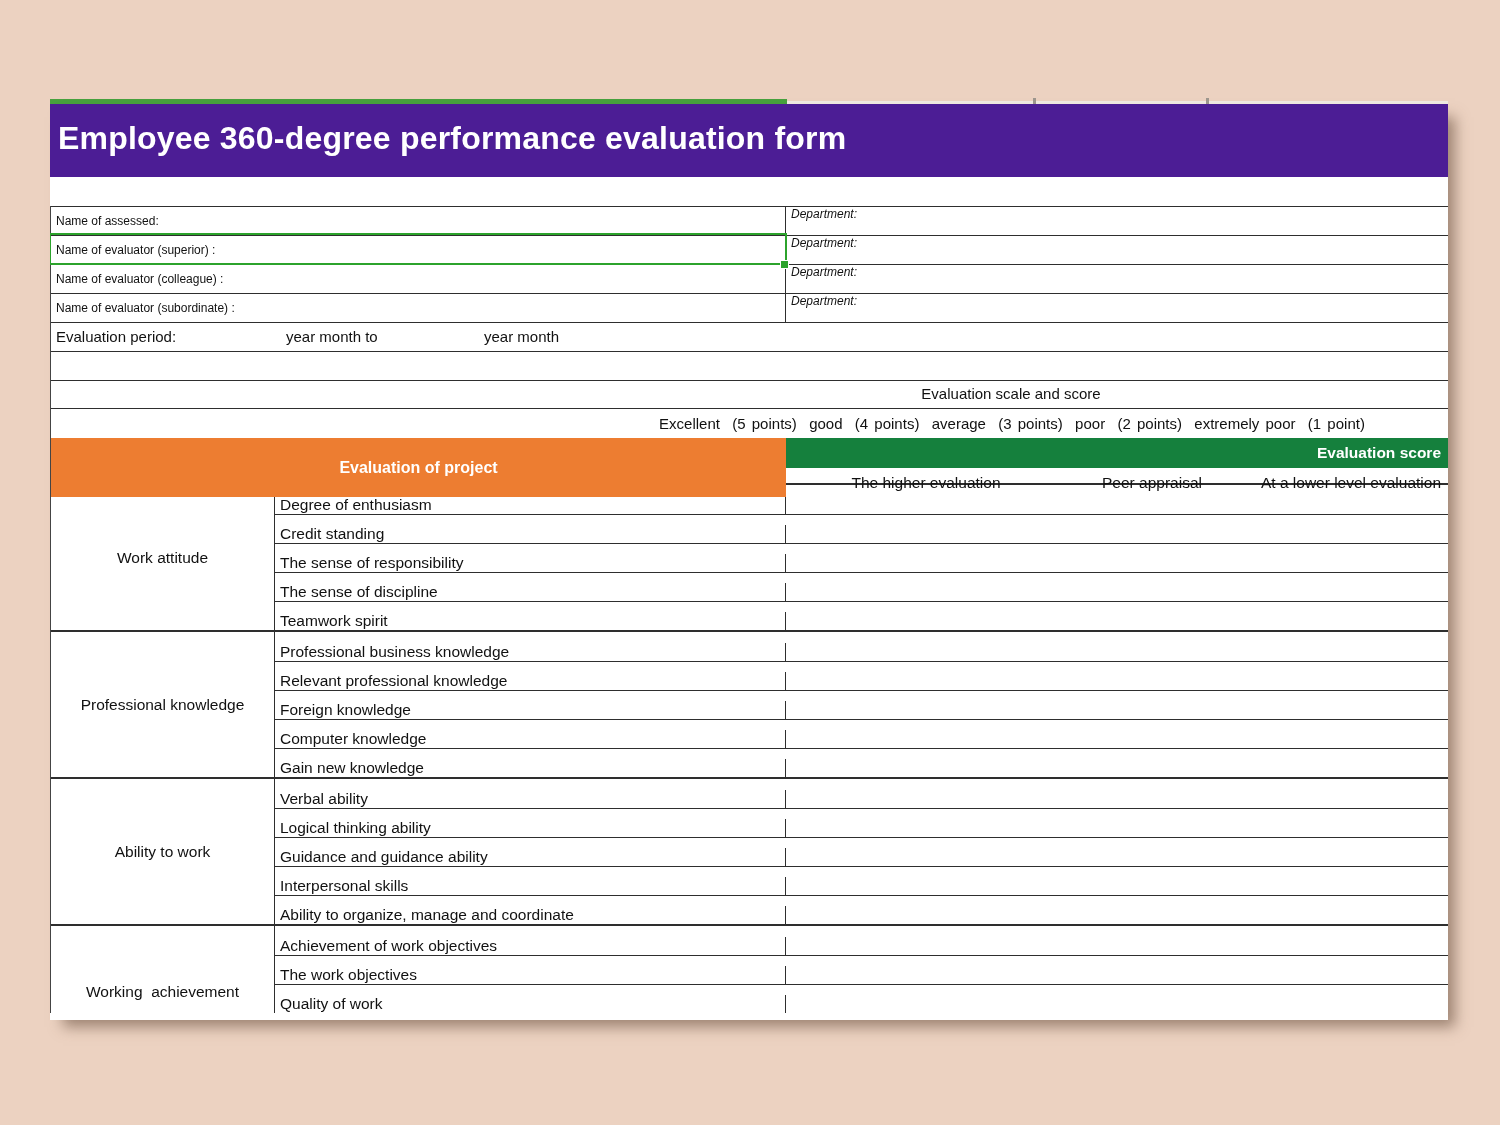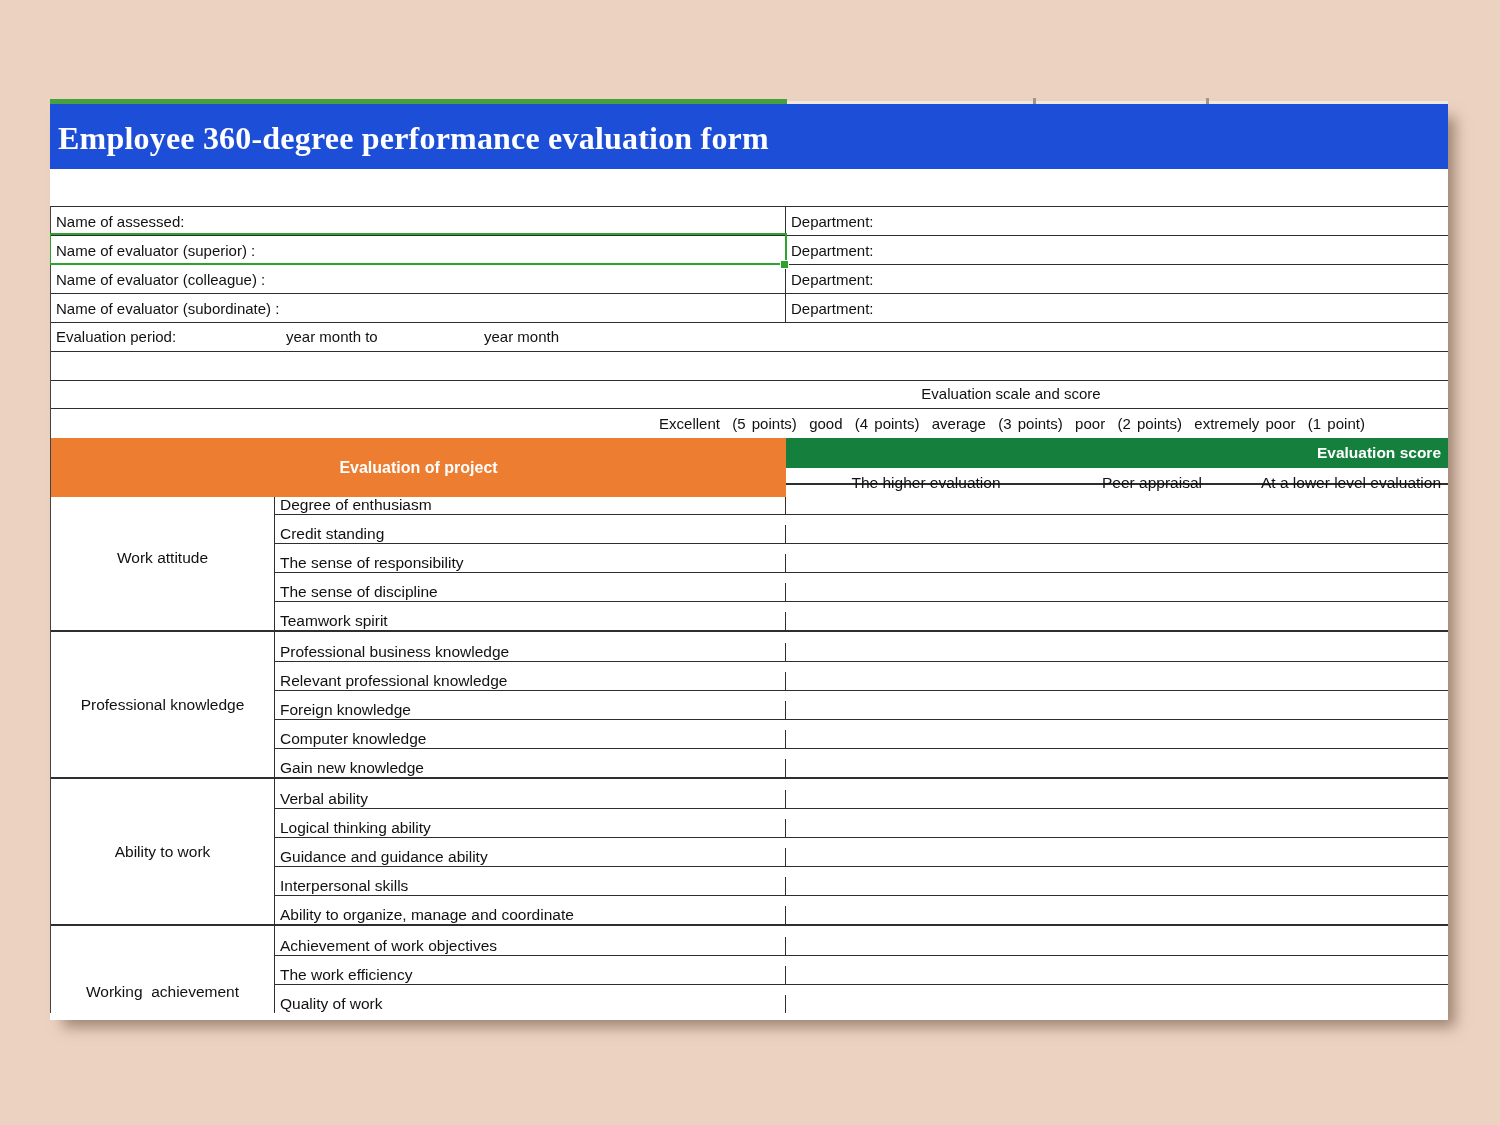--- a/index.html
+++ b/index.html
@@ -18,31 +18,31 @@
   .notch { position: absolute; top: -3px; width: 3px; height: 9px; background: #9e978e; }
   .n1 { left: 246px; } .n2 { left: 419px; }
 
   .doc {
     position: absolute; left: 50px; top: 104px;
     width: 1398px; height: 916px;
     background: #fff; overflow: hidden;
     box-shadow: 10px 10px 13px -3px rgba(94,70,52,0.55);
   }
 
-  .banner { height: 65px; background: #1d4ed8; font-family: Liberation Serif, serif; }
+  .banner { height: 73px; background: #4c1d95; }
   .banner h1 {
     padding: 16px 0 0 8px;
     font-size: 32px; font-weight: bold; color: #fff; letter-spacing: 0.2px;
   }
 
   .sheet { position: absolute; left: 0; top: 102px; width: 1398px; border-left: 1.4px solid #444; }
 
-  .irow { display: flex; height: 29px; border-top: 1.8px solid #2e2e2e; font-size: 15px; }
+  .irow { display: flex; height: 29px; border-top: 1.8px solid #2e2e2e; font-size: 12px; }
   .irow .l { width: 735px; border-right: 1.5px solid #2e2e2e; padding-left: 5px; display: flex; align-items: center; }
-  .irow .r { flex: 1; padding-left: 5px; display: flex; align-items: center; }
+  .irow .r { flex: 1; padding-left: 5px; display: flex; align-items: flex-start; font-style: italic; }
 
   .prow { position: relative; height: 29px; border-top: 1.8px solid #2e2e2e; font-size: 15px; }
   .prow span { position: absolute; top: 5px; }
   .pl { left: 5px; } .p1 { left: 235px; } .p2 { left: 433px; }
 
   .erow  { height: 29px; border-top: 1.8px solid #2e2e2e; }
   .strow { position: relative; height: 28px; border-top: 1.8px solid #2e2e2e; font-size: 15px; padding-left: 29px; }
   .stc   { position: absolute; left: 735px; width: 450px; top: 4px; text-align: center; }
   .svrow { position: relative; height: 30px; border-top: 1.8px solid #2e2e2e; font-size: 15px; }
   .svc   { position: absolute; left: 524px; width: 874px; top: 6px; text-align: center; white-space: pre; word-spacing: 2px; }
@@ -300,21 +300,21 @@
         <div class="brow">
           <div class="bl">
               <span>Achievement of work objectives</span>
             </div>
           <div class="bs bs1"></div>
             <div class="bs bs2"></div>
             <div class="bs bs3"></div>
         </div>
         <div class="brow">
           <div class="bl">
-              <span>The work efficiency</span>
+              <span>The work objectives</span>
             </div>
           <div class="bs bs1"></div>
             <div class="bs bs2"></div>
             <div class="bs bs3"></div>
         </div>
         <div class="brow">
           <div class="bl">
               <span>Quality of work</span>
             </div>
           <div class="bs bs1"></div>

